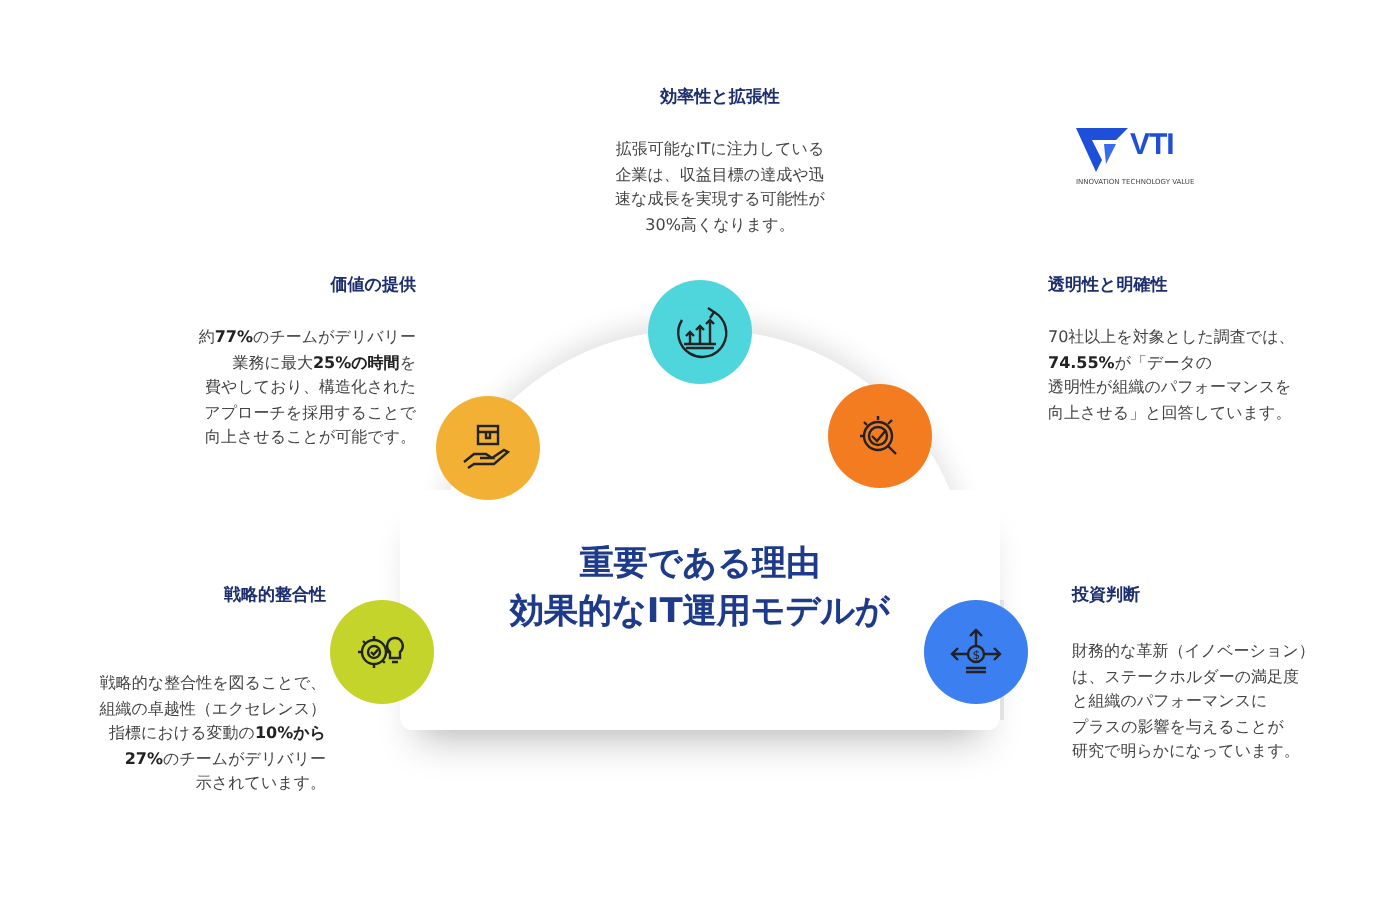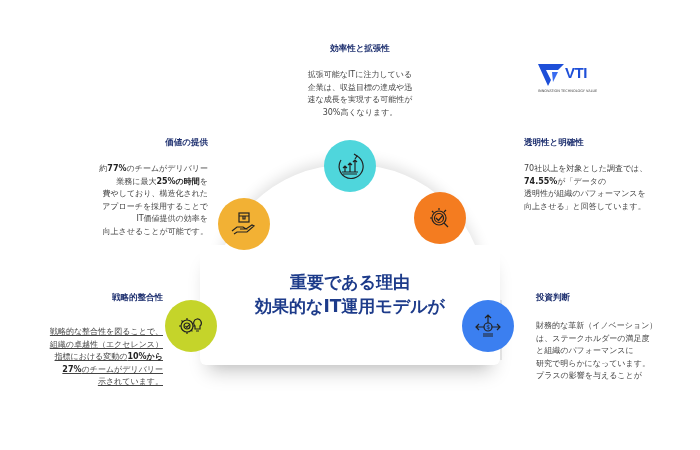--- a/index.html
+++ b/index.html
@@ -91,48 +91,47 @@
   </div>
 </div>
 
 <div class="abs" style="left:60px;top:137px;width:148px;text-align:right;">
   <div class="title">価値の提供</div>
   <div class="body" style="margin-top:14px;">
     <div><span>約</span><b>77%</b><span>のチームがデリバリー</span></div>
     <div><span>業務に最大</span><b>25%の時間</b><span>を</span></div>
     <div>費やしており、構造化された</div>
     <div>アプローチを採用することで</div>
-    <div>IT価値提供の効率を</div>
     <div>向上させることが可能です。</div>
   </div>
 </div>
 
 <div class="abs" style="left:524px;top:137px;width:180px;text-align:left;">
   <div class="title">透明性と明確性</div>
   <div class="body" style="margin-top:14px;">
     <div>70社以上を対象とした調査では、</div>
     <div><b>74.55%</b><span>が「データの</span></div>
     <div>透明性が組織のパフォーマンスを</div>
     <div>向上させる」と回答しています。</div>
   </div>
 </div>
 
 <div class="abs" style="left:22px;top:292px;width:141px;text-align:right;">
   <div class="title">戦略的整合性</div>
-  <div class="body" style="margin-top:22px;text-decoration:underline;">
+  <div class="body" style="margin-top:32px;">
     <div>戦略的な整合性を図ることで、</div>
     <div>組織の卓越性（エクセレンス）</div>
     <div><span>指標における変動の</span><b>10%から</b></div>
     <div><b>27%</b><span>のチームがデリバリー</span></div>
     <div>示されています。</div>
   </div>
 </div>
 
 <div class="abs" style="left:536px;top:292px;width:160px;text-align:left;">
   <div class="title">投資判断</div>
   <div class="body" style="margin-top:16px;">
     <div>財務的な革新（イノベーション）</div>
     <div>は、ステークホルダーの満足度</div>
     <div>と組織のパフォーマンスに</div>
+    <div>プラスの影響を与えることが</div>
     <div>研究で明らかになっています。</div>
-    <div>プラスの影響を与えることが</div>
   </div>
 </div>
 
 </body></html>

